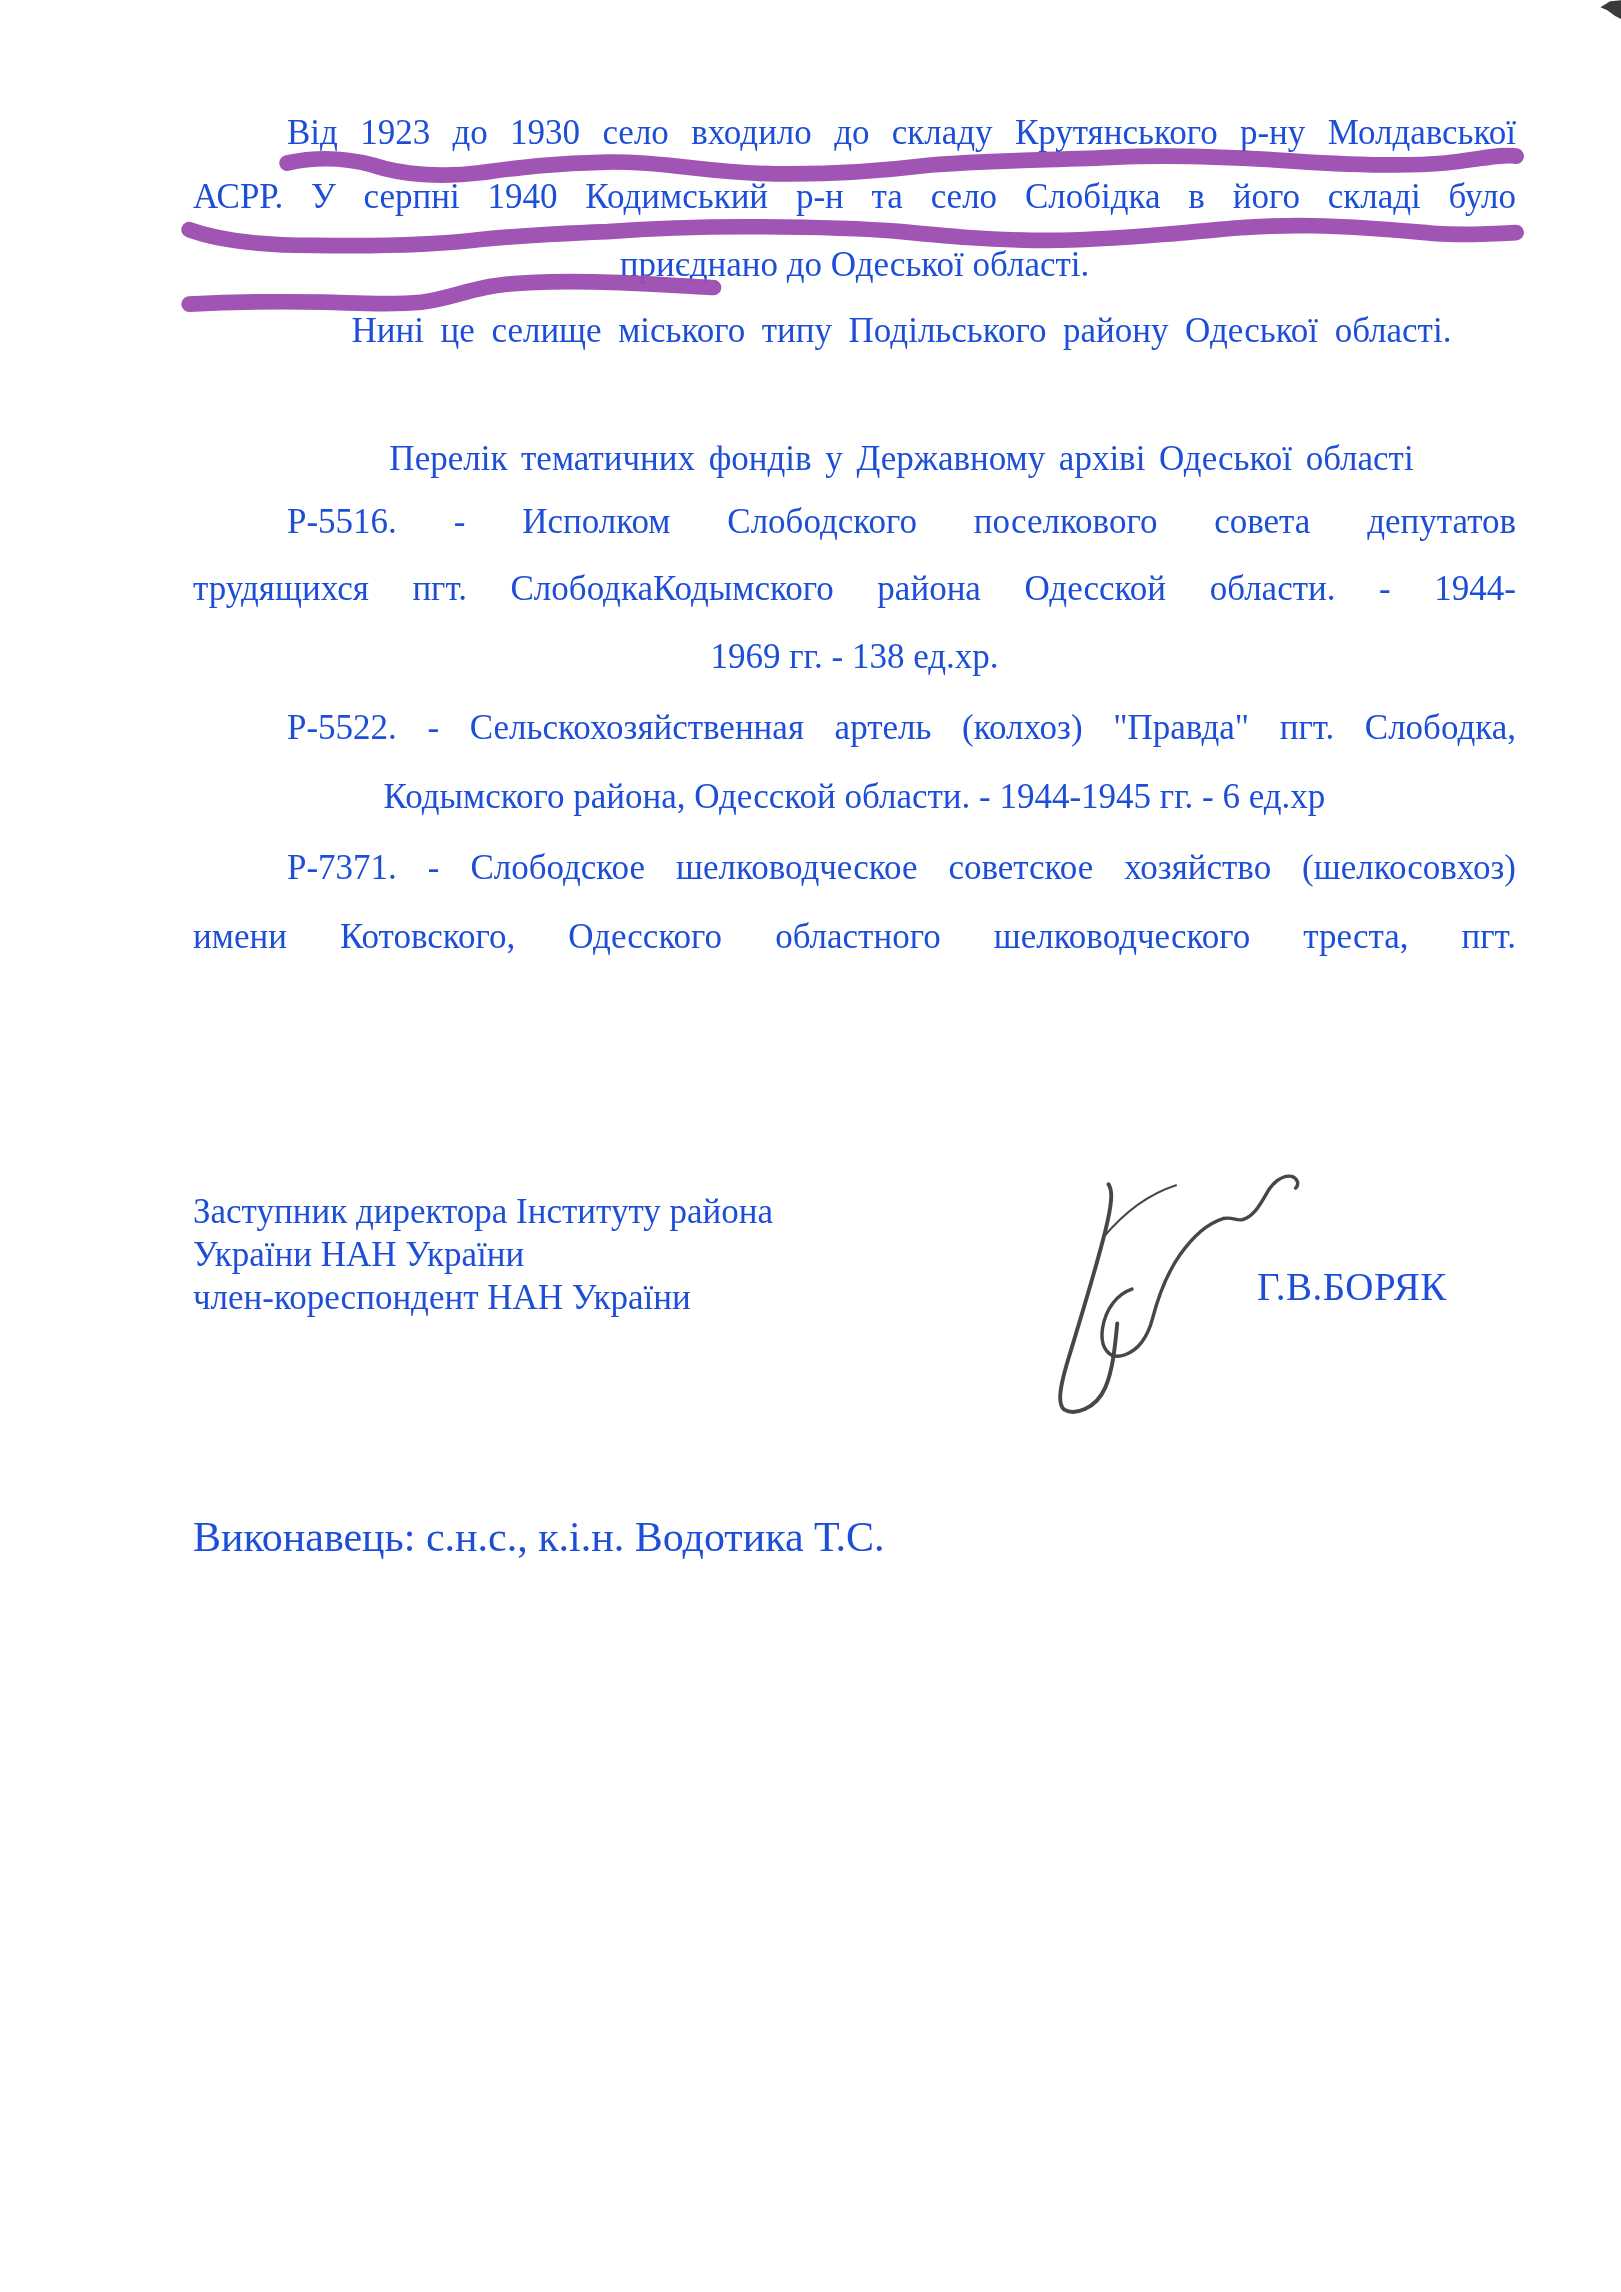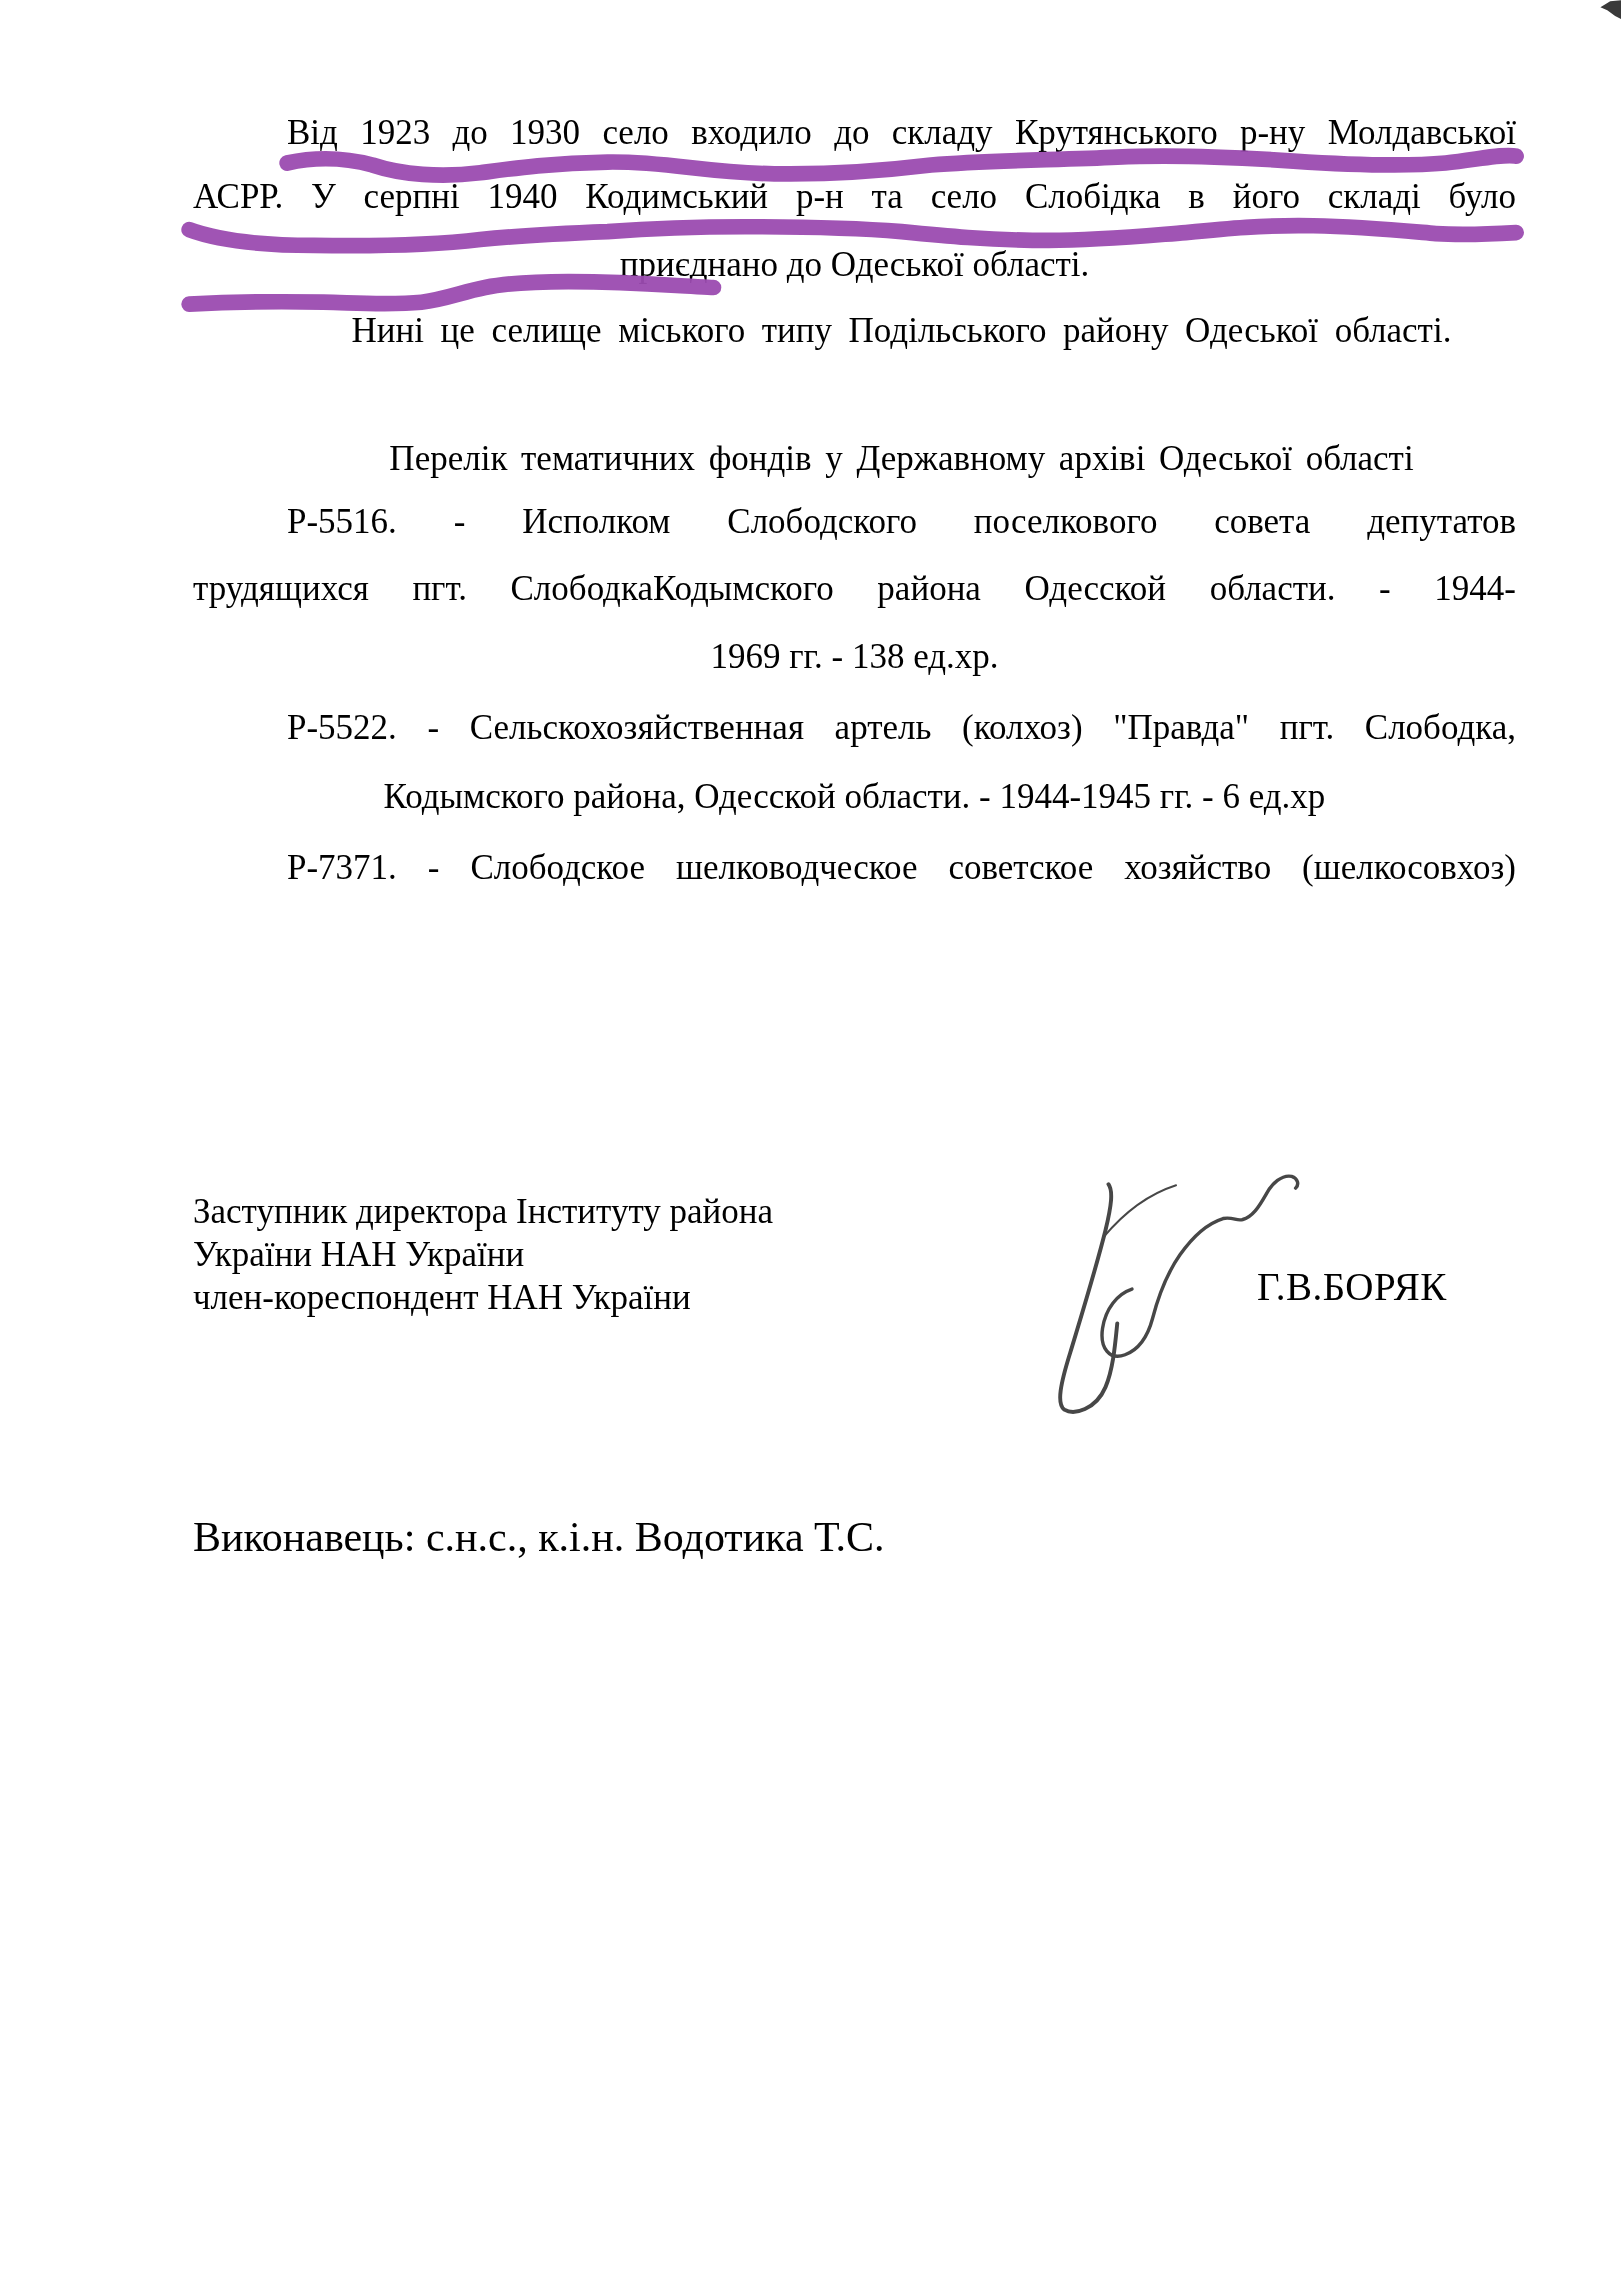--- a/index.html
+++ b/index.html
@@ -1,21 +1,21 @@
 <!DOCTYPE html>
 <html><head>
 <meta charset="utf-8">
 <style>
   html,body{margin:0;padding:0;background:#ffffff;}
   .page{
     position:relative;
     width:1621px;height:2293px;
     background:#ffffff;
     font-family:"Liberation Serif", serif;
-    color:#000000;
+    color:#1d4ed8;
     overflow:hidden;
   }
   
   .tl{
     position:absolute;
     left:193px;
     width:1323px;
     height:66px;
     line-height:66px;
     font-size:35px;
@@ -58,20 +58,21 @@
   <div class="tl left ind" style="top:426px;word-spacing:4.9px">Перелік тематичних фондів у Державному архіві Одеської області</div>
 
   <div class="tl just ind" style="top:489px">Р-5516. - Исполком Слободского поселкового совета депутатов</div>
   <div class="tl just" style="top:556px">трудящихся пгт. СлободкаКодымского района Одесской области. - 1944-</div>
   <div class="tl left" style="top:624px">1969 гг. - 138 ед.хр.</div>
 
   <div class="tl just ind" style="top:695px">Р-5522. - Сельскохозяйственная артель (колхоз) "Правда" пгт. Слободка,</div>
   <div class="tl left" style="top:764px">Кодымского района, Одесской области. - 1944-1945 гг. - 6 ед.хр</div>
 
   <div class="tl just ind" style="top:835px">Р-7371. - Слободское шелководческое советское хозяйство (шелкосовхоз)</div>
+  <div class="tl just" style="top:904px">имени Котовского, Одесского областного шелководческого треста, пгт.</div>
 
   <div class="sig-title">
     <div>Заступник директора Інституту района</div>
     <div>України НАН України</div>
     <div>член-кореспондент НАН України</div>
   </div>
 
   <div class="sig-name">Г.В.БОРЯК</div>
 
   <div class="executor">Виконавець: с.н.с., к.і.н. Водотика Т.С.</div>

